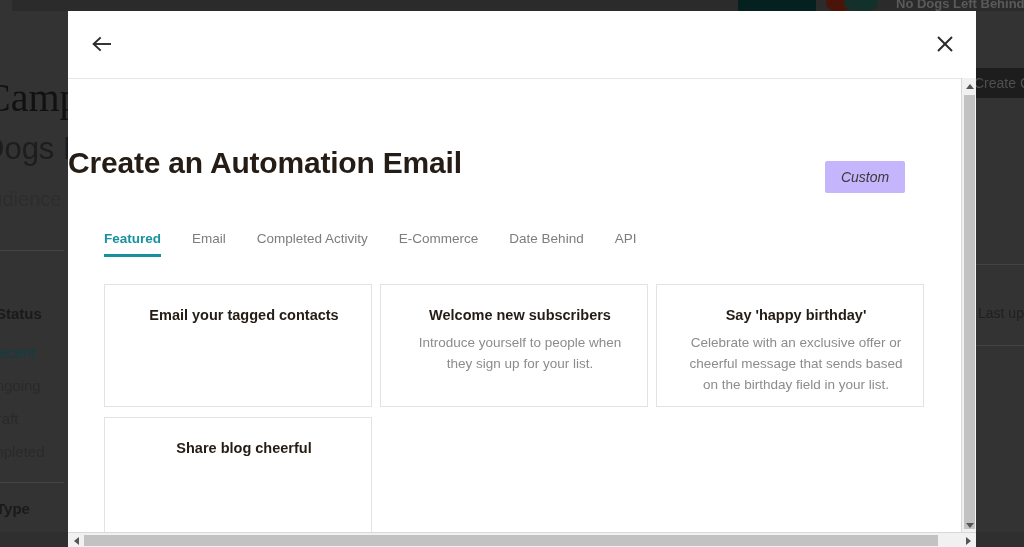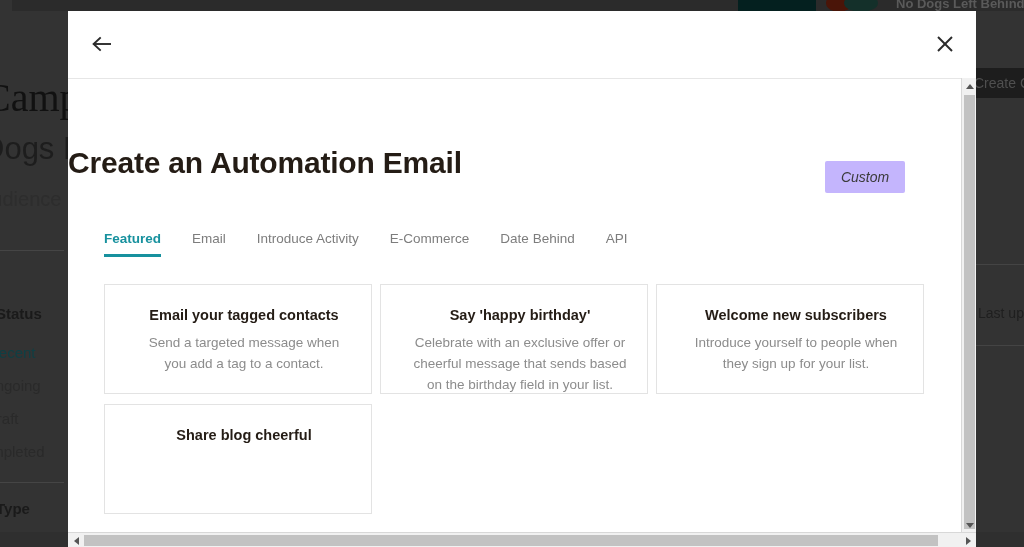--- a/index.html
+++ b/index.html
@@ -232,21 +232,21 @@
   .cards {
     position: absolute;
     left: 36px; top: 205px;
     width: 820px;
     display: flex;
     flex-wrap: wrap;
     gap: 10px 8px;
   }
   .card {
     width: 268px;
-    height: 110px;
+    height: 123px;
     border: 1px solid #e3e3e3;
     background: #ffffff;
     padding: 22px 20px 0 32px;
     text-align: center;
     cursor: pointer;
   }
   .card-title {
     font-size: 14.5px;
     font-weight: bold;
     color: #241c15;
@@ -374,40 +374,39 @@
 
   <div class="modal-body">
 
     <h1 class="page-title">Create an Automation Email</h1>
 
     <button class="custom-btn">Custom</button>
 
     <div class="tabs">
       <button class="tab active">Featured</button>
       <button class="tab">Email</button>
-      <button class="tab">Introduce Activity</button>
+      <button class="tab">Completed Activity</button>
       <button class="tab">E-Commerce</button>
       <button class="tab">Date Behind</button>
       <button class="tab">API</button>
     </div>
 
     <div class="cards">
       <div class="card">
         <div class="card-title">Email your tagged contacts</div>
-        <div class="card-desc">Send a targeted message when you add a tag to a contact.</div>
+      </div>
+      <div class="card">
+        <div class="card-title">Welcome new subscribers</div>
+        <div class="card-desc">Introduce yourself to people when they sign up for your list.</div>
       </div>
       <div class="card">
         <div class="card-title">Say 'happy birthday'</div>
         <div class="card-desc">Celebrate with an exclusive offer or cheerful message that sends based on the birthday field in your list.</div>
       </div>
       <div class="card">
-        <div class="card-title">Welcome new subscribers</div>
-        <div class="card-desc">Introduce yourself to people when they sign up for your list.</div>
-      </div>
-      <div class="card">
         <div class="card-title">Share blog cheerful</div>
       </div>
     </div>
 
   </div>
 </div>
 
 <div class="vscroll">
   <div class="scroll-arrow vscroll-up">
       <div class="tri tri-up"></div>

